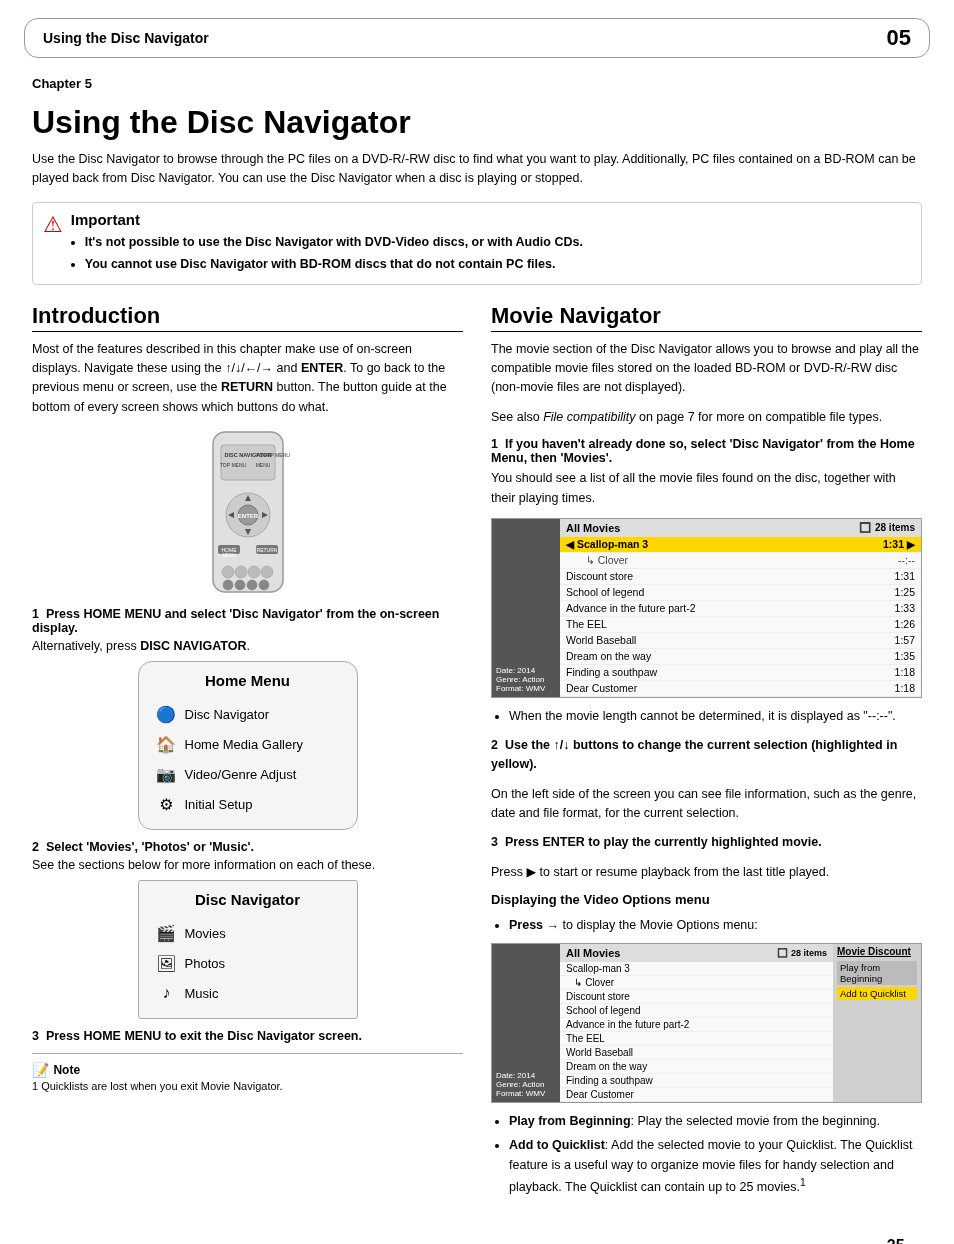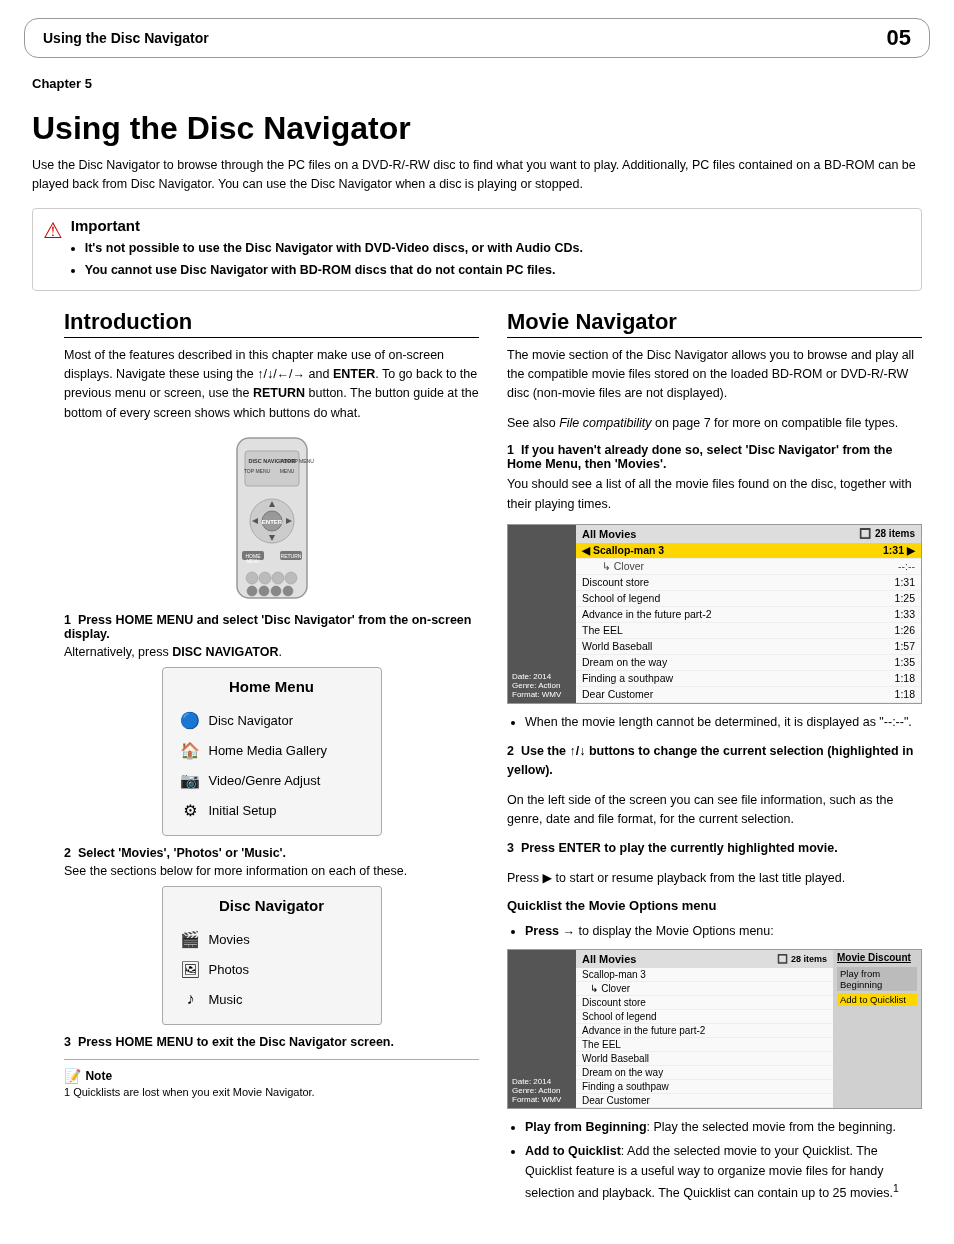--- a/index.html
+++ b/index.html
@@ -35,21 +35,21 @@
 
     
     .main-content {
       padding: 18px 32px 24px 32px;
     }
 
     
     .chapter-label {
       font-size: 13px;
       font-weight: bold;
-      margin-bottom: 20px;
+      margin-bottom: 14px;
     }
     .chapter-title {
       font-size: 32px;
       font-weight: bold;
       line-height: 1.1;
       margin-bottom: 10px;
     }
     .intro-text {
       font-size: 12.5px;
       line-height: 1.5;
@@ -92,21 +92,20 @@
 
     
     .two-col {
       display: flex;
       gap: 28px;
       margin-top: 4px;
     }
     .col-left {
       flex: 1;
       min-width: 0;
-      margin-left: 32px;
     }
     .col-right {
       flex: 1;
       min-width: 0;
     }
 
     
     .section-title {
       font-size: 22px;
       font-weight: bold;
@@ -143,21 +142,21 @@
       margin-bottom: 4px;
     }
     .step-text {
       font-size: 12.5px;
       margin-bottom: 6px;
     }
 
     
     .menu-box {
       border: 1px solid #aaa;
-      border-radius: 4px;
+      border-radius: 14px;
       padding: 10px 0;
       margin: 8px auto;
       width: 220px;
       background: #f5f5f5;
     }
     .menu-box-title {
       font-size: 15px;
       font-weight: bold;
       text-align: center;
       margin-bottom: 10px;
@@ -595,21 +594,21 @@
         <p class="section-text">On the left side of the screen you can see file information, such as the genre, date and file format, for the current selection.</p>
       </div>
 
       <div class="step">
         <p class="section-text">
           <strong>3&nbsp;&nbsp;<span>Press ENTER to play the currently highlighted movie.</span></strong>
         </p>
         <p class="section-text">Press ▶ to start or resume playback from the last title played.</p>
       </div>
 
-      <div class="subsection-title">Quicklist the Movie Options menu</div>
+      <div class="subsection-title">Displaying the Video Options menu</div>
       <ul class="bullet-list">
         <li><strong>Press →</strong> to display the Movie Options menu:</li>
       </ul>
 
       <div class="movie-options-box">
         <div class="movie-options-left">
           <div style="font-size:8px;">Date: 2014</div>
           <div style="font-size:8px;">Genre: Action</div>
           <div style="font-size:8px;">Format: WMV</div>
         </div>

